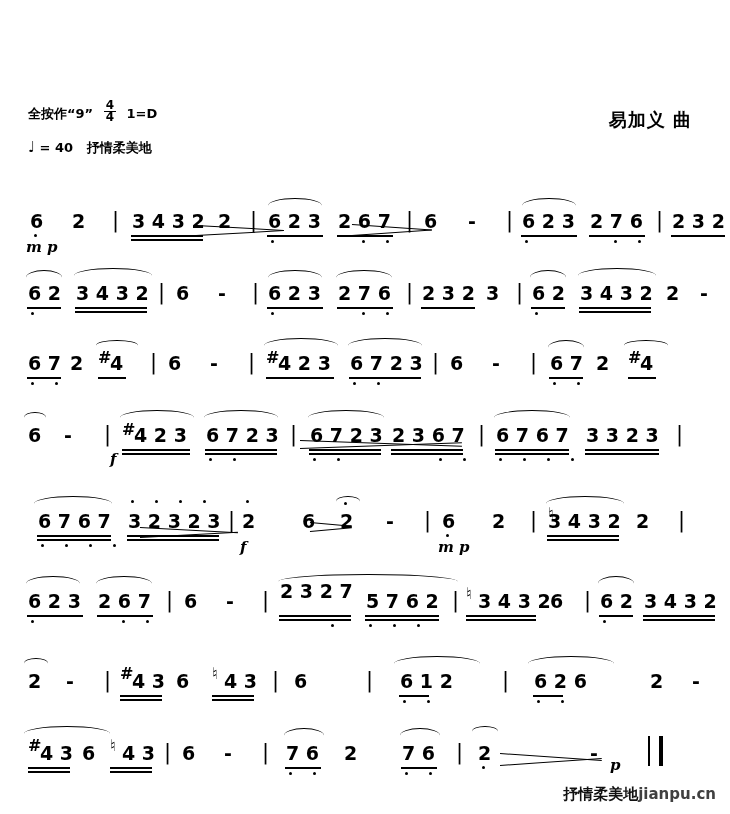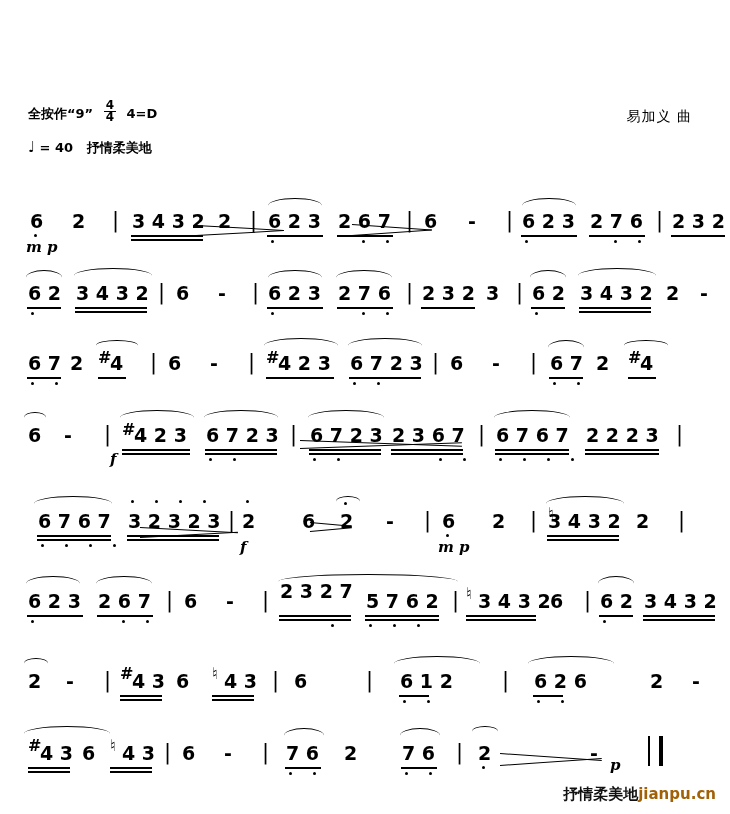--- a/index.html
+++ b/index.html
@@ -21,21 +21,21 @@
   .meta-left .frac .den{display:block;padding:0 2px;}
 
   .meta-tempo{
     position:absolute;left:28px;top:138px;font-family:"DejaVu Sans",sans-serif;
     font-size:13px;font-weight:bold;white-space:nowrap;
   }
   .meta-tempo .qnote{font-size:15px;}
 
   .composer{
     position:absolute;right:38px;top:108px;font-family:"DejaVu Sans",sans-serif;
-    font-size:14px;font-weight:normal;letter-spacing:1px;
+    font-size:18px;font-weight:bold;letter-spacing:1px;
   }
 
   
   .staff{position:absolute;left:0;top:0;width:730px;height:814px;}
   .row{position:absolute;left:0;width:730px;height:72px;}
 
   .tok{
     position:absolute;font-family:"DejaVu Sans",sans-serif;font-size:19px;
     font-weight:bold;line-height:1;white-space:pre;
   }
@@ -58,35 +58,35 @@
   .hair{position:absolute;}
   .hair i{display:block;position:absolute;height:1.2px;background:#000;transform-origin:left center;}
 
   
   .endbar{position:absolute;width:9px;height:30px;border-left:2px solid #000;border-right:4px solid #000;}
 
   .watermark{
     position:absolute;right:14px;bottom:10px;font-family:"DejaVu Sans",sans-serif;
     font-size:15px;font-weight:bold;color:#111;letter-spacing:0;
   }
-  .watermark .red{color:#a16207;}
+  .watermark .red{color:#404040;}
 </style>
 </head>
 <body>
 
 <div class="page">
 
 
   <div class="meta-left">
     <span>全按作“9”</span>
     <span class="frac">
       <span class="num">4</span>
       <span class="den">4</span>
     </span>
-    <span>4=D</span>
+    <span>1=D</span>
   </div>
 
   <div class="meta-tempo">
     <span class="qnote">♩</span>
     <span>= 40</span>
     &nbsp;&nbsp;<span>抒情柔美地</span>
   </div>
 
   <div class="composer">易加义 曲</div>
 
@@ -288,21 +288,21 @@
 
       <div class="slur" style="left:494px;top:6px;width:76px;"></div>
       <span class="tok" style="left:496px;top:22px;">6 7 6 7</span>
       <div class="ul1" style="left:495px;top:45px;width:74px;"></div>
       <div class="ul1" style="left:495px;top:49px;width:74px;"></div>
       <span class="dot" style="left:499px;top:54px;"></span>
       <span class="dot" style="left:523px;top:54px;"></span>
       <span class="dot" style="left:547px;top:54px;"></span>
       <span class="dot" style="left:571px;top:54px;"></span>
 
-      <span class="tok" style="left:586px;top:22px;">2 2 2 3</span>
+      <span class="tok" style="left:586px;top:22px;">3 3 2 3</span>
       <div class="ul1" style="left:585px;top:45px;width:74px;"></div>
       <div class="ul1" style="left:585px;top:49px;width:74px;"></div>
 
       <span class="tok bar" style="left:676px;top:20px;">|</span>
 
       <div class="hair" style="left:300px;top:34px;width:160px;height:12px;">
         <i style="width:162px;top:2px;transform:rotate(2deg);"></i>
         <i style="width:162px;top:10px;transform:rotate(-2deg);"></i>
       </div>
     </div>

